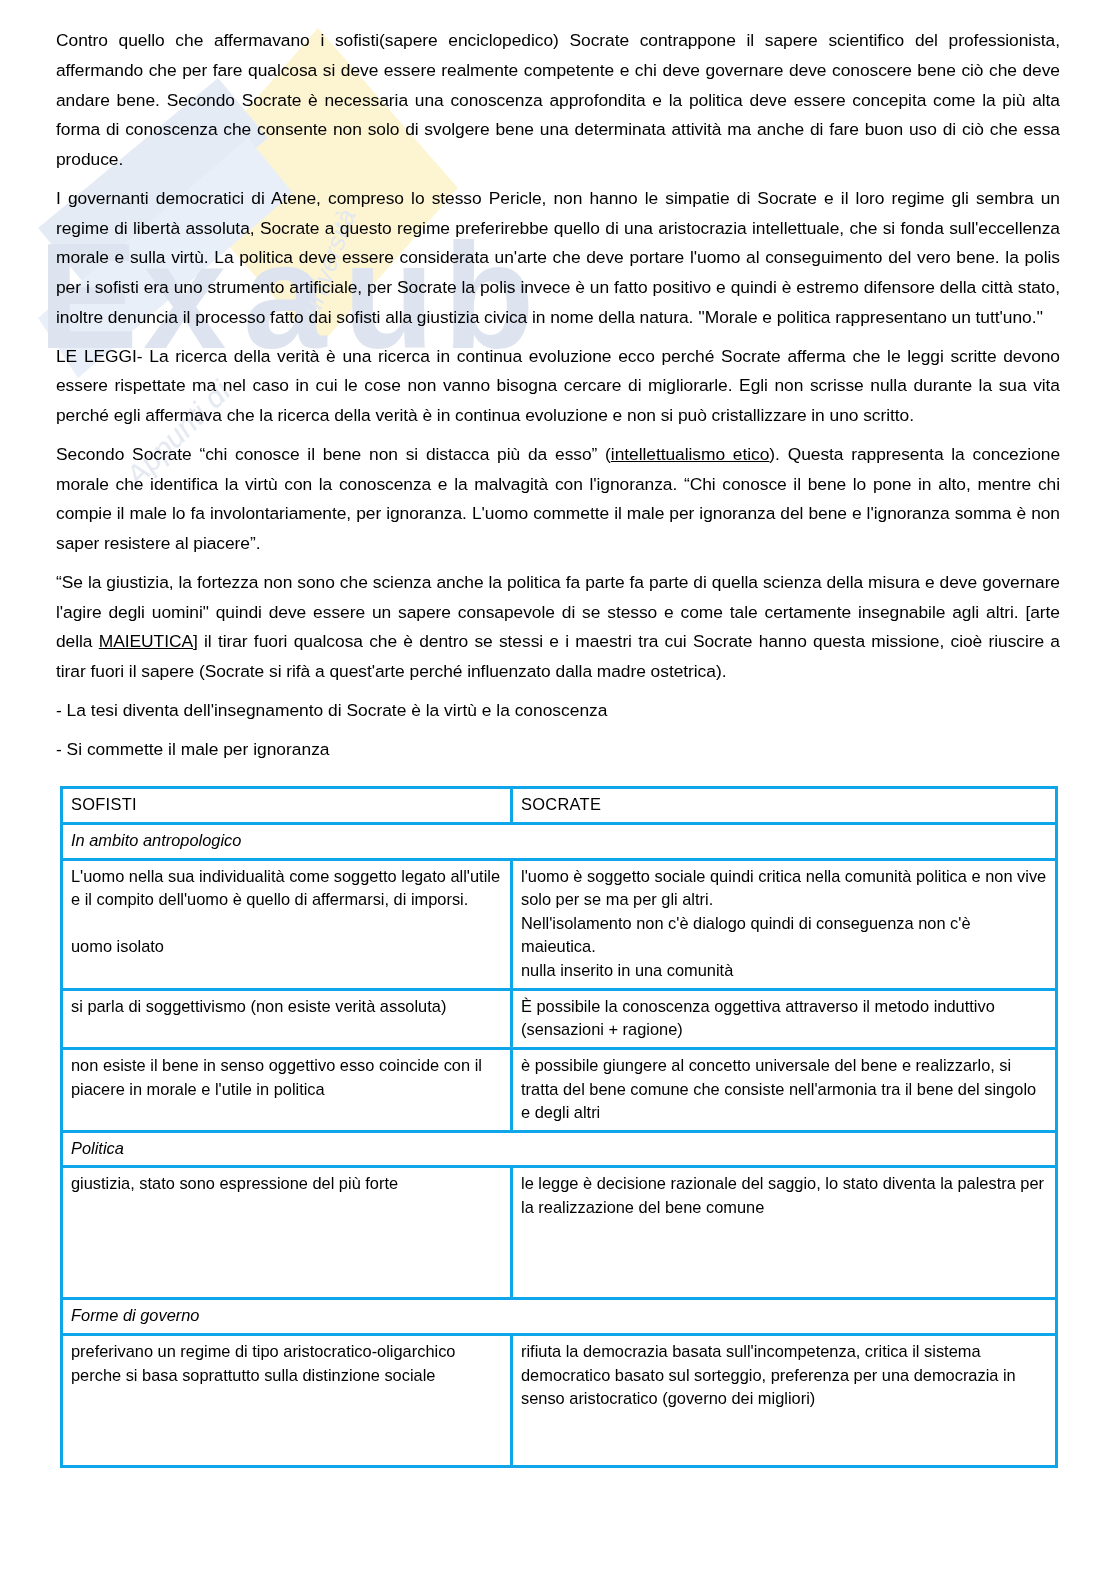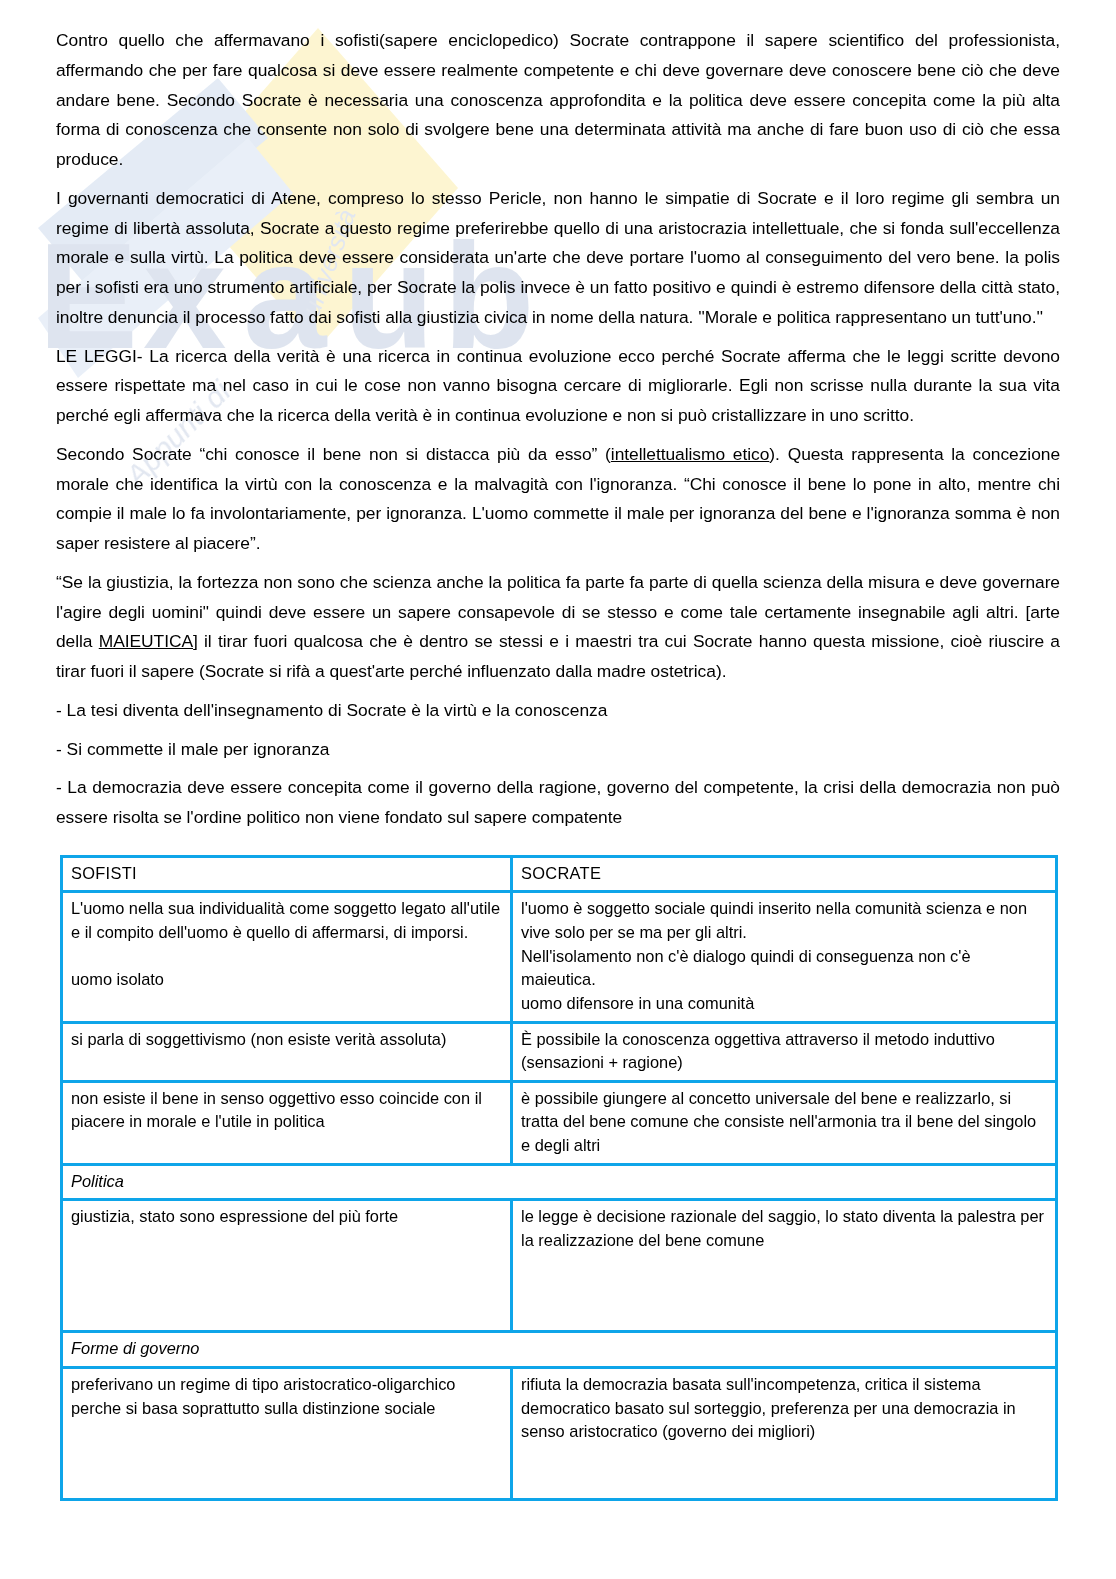--- a/index.html
+++ b/index.html
@@ -117,45 +117,47 @@
 
   <div>
     <p class="para" id="p1"><span>Contro quello che affermavano i sofisti(sapere enciclopedico) Socrate contrappone il sapere scientifico del professionista, affermando che per fare qualcosa si deve essere realmente competente e chi deve governare deve conoscere bene ciò che deve andare bene. Secondo Socrate è necessaria una conoscenza approfondita e la politica deve essere concepita come la più alta forma di conoscenza che consente non solo di svolgere bene una determinata attività ma anche di fare buon uso di ciò che essa produce.</span></p>
     <p class="para" id="p2"><span>I governanti democratici di Atene, compreso lo stesso Pericle, non hanno le simpatie di Socrate e il loro regime gli sembra un regime di libertà assoluta, Socrate a questo regime preferirebbe quello di una aristocrazia intellettuale, che si fonda sull'eccellenza morale e sulla virtù.  La politica deve essere considerata un'arte che deve portare l'uomo al conseguimento del vero bene. la polis per i sofisti era uno strumento artificiale, per Socrate la polis invece è un fatto positivo e quindi è estremo difensore della città stato, inoltre denuncia il processo fatto dai sofisti alla giustizia civica in nome della natura. ''Morale e politica rappresentano un tutt'uno.''</span></p>
     <p class="para" id="p3"><span class="it">LE LEGGI</span><span>- La ricerca della verità è una ricerca in continua evoluzione ecco perché Socrate afferma che le leggi scritte devono essere rispettate ma nel caso in cui le cose non vanno bisogna cercare di migliorarle. Egli non scrisse nulla durante la sua vita perché egli affermava che la ricerca della verità è in continua evoluzione e non si può cristallizzare in uno scritto.</span></p>
     <p class="para" id="p4"><span>Secondo Socrate </span><span class="it">“chi conosce il bene non si distacca più da esso”</span><span> (</span><span class="ul">intellettualismo etico</span><span>). Questa rappresenta la concezione morale che identifica la virtù con la conoscenza e la malvagità con l'ignoranza. </span><span class="it">“Chi conosce il bene lo pone in alto, mentre chi compie il male lo fa involontariamente, per ignoranza. L'uomo commette il male per ignoranza del bene e l'ignoranza somma è non saper resistere al piacere”</span><span>.</span></p>
     <p class="para" id="p5"><span class="it">“Se la giustizia, la fortezza non sono che scienza anche la politica fa parte fa parte di quella scienza della misura e deve governare l'agire degli uomini</span><span>" quindi deve essere un sapere consapevole di se stesso e come tale certamente insegnabile agli altri. [arte della </span><span class="ul">MAIEUTICA</span><span>] il tirar fuori qualcosa che è dentro se stessi e i maestri tra cui Socrate hanno questa missione, cioè riuscire a tirar fuori il sapere (Socrate si rifà a quest'arte perché influenzato dalla madre ostetrica).</span></p>
 
     <p class="bullet">- La tesi diventa dell'insegnamento di Socrate è la virtù e la conoscenza</p>
     <p class="bullet">- Si commette il male per ignoranza</p>
-    <p class="para">- La democrazia deve essere concepita come il governo della ragione, governo del competente, la crisi della democrazia non può essere risolta se l'ordine politico non viene fondato sul sapere compatente</p>
   </div>
 
   <table id="compare-table">
     <colgroup>
         <col class="c1">
         <col class="c2">
       </colgroup>
     <thead>
       <tr>
         <th class="head">SOFISTI</th>
         <th class="head">SOCRATE</th>
       </tr>
     </thead>
     <tbody id="table-body">
         <tr>
+          <td class="section" colspan="2">In ambito antropologico</td>
+        </tr>
+        <tr>
           <td class="tall-a">
             <span class="cellline">L'uomo nella sua individualità come soggetto legato all'utile e il compito dell'uomo è quello di affermarsi, di imporsi.</span>
             <span class="cellline">&nbsp;</span>
             <span class="cellline">uomo isolato</span>
           </td>
           <td>
-            <span class="cellline">l'uomo è soggetto sociale quindi inserito nella comunità scienza e non vive solo per se ma per gli altri.</span>
+            <span class="cellline">l'uomo è soggetto sociale quindi critica nella comunità politica e non vive solo per se ma per gli altri.</span>
             <span class="cellline">Nell'isolamento non c'è dialogo quindi di conseguenza non c'è maieutica.</span>
-            <span class="cellline"> uomo difensore in una comunità</span>
+            <span class="cellline"> nulla inserito in una comunità</span>
           </td>
         </tr>
         <tr>
           <td class="tall-b">
             <span class="cellline"> si parla di soggettivismo (non esiste verità assoluta)</span>
           </td>
           <td class="just">
             <span class="cellline">È possibile la conoscenza oggettiva attraverso il metodo induttivo (sensazioni + ragione)</span>
           </td>
         </tr>

